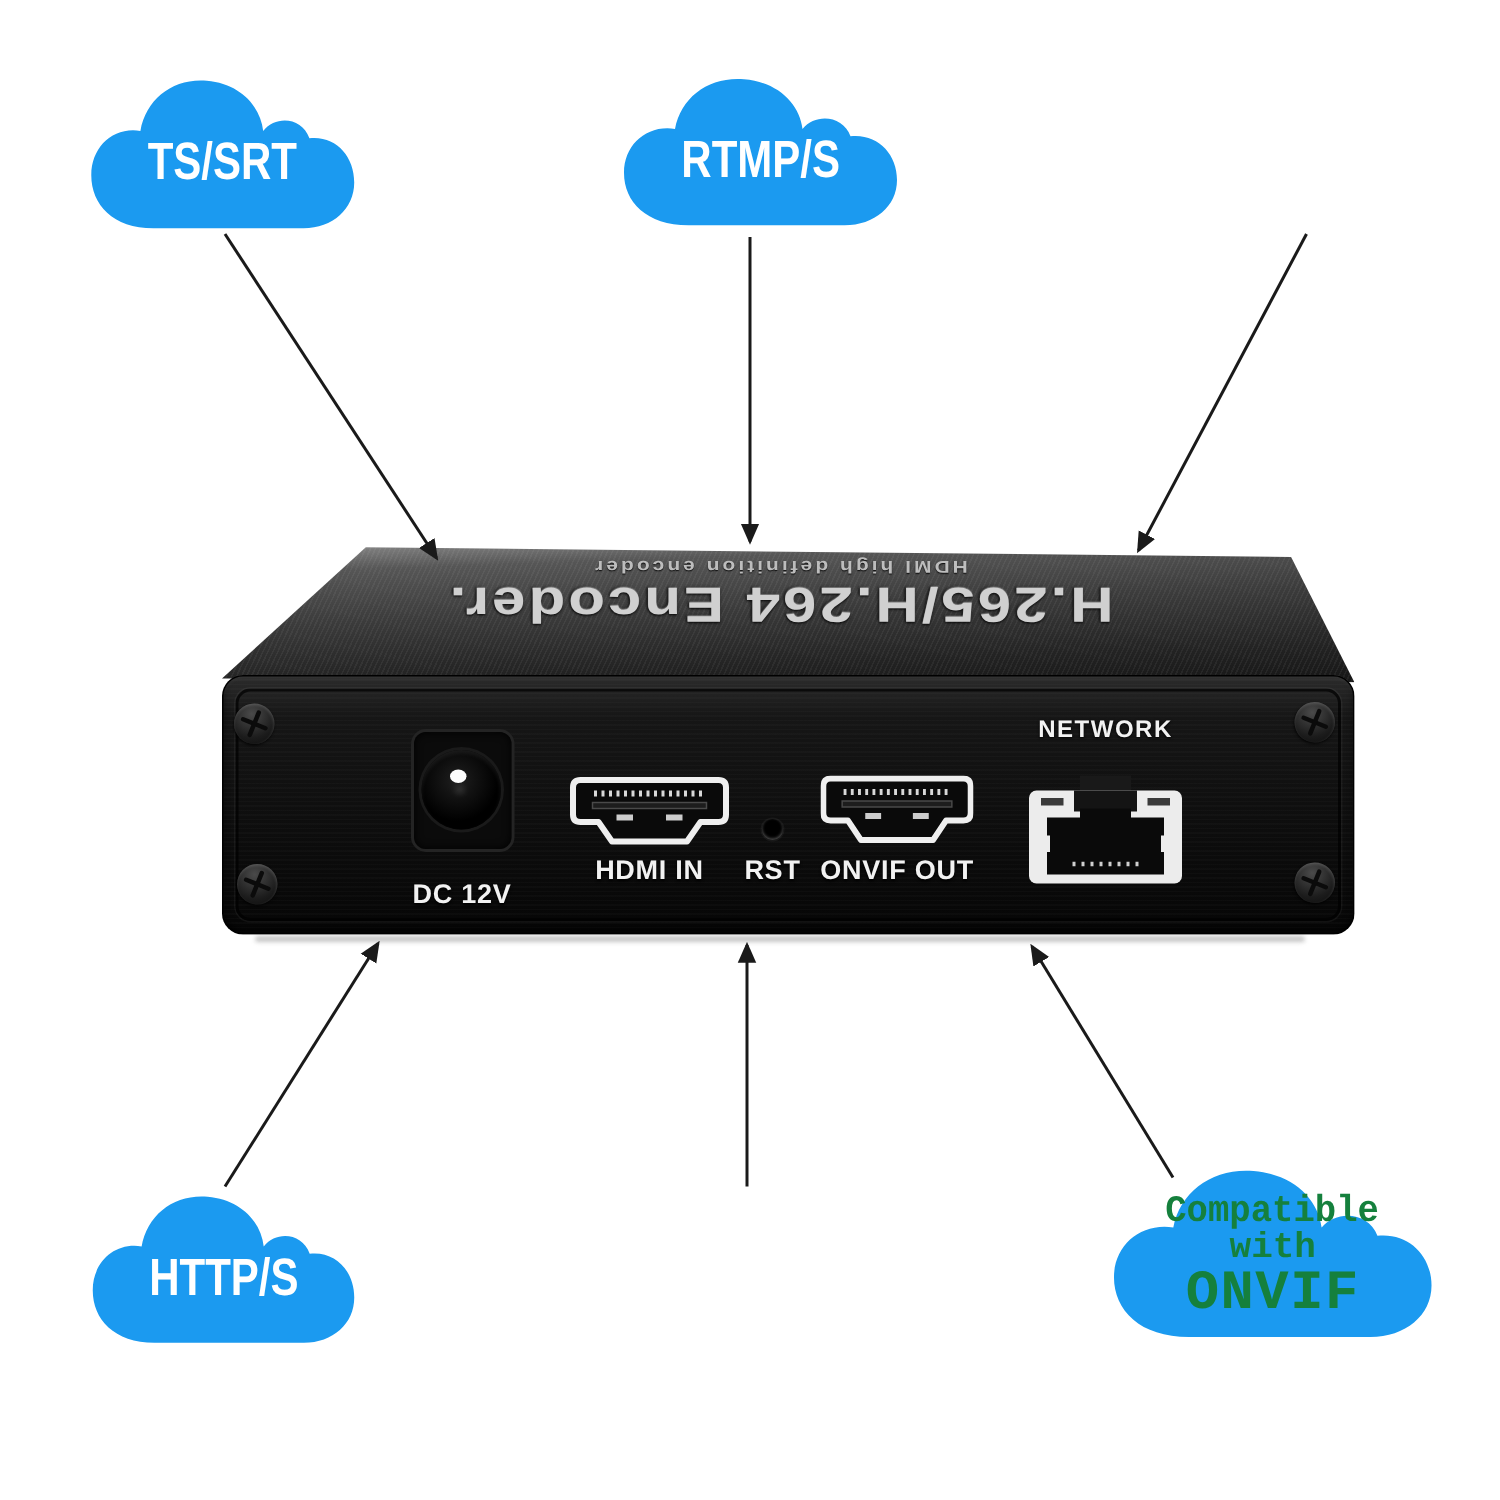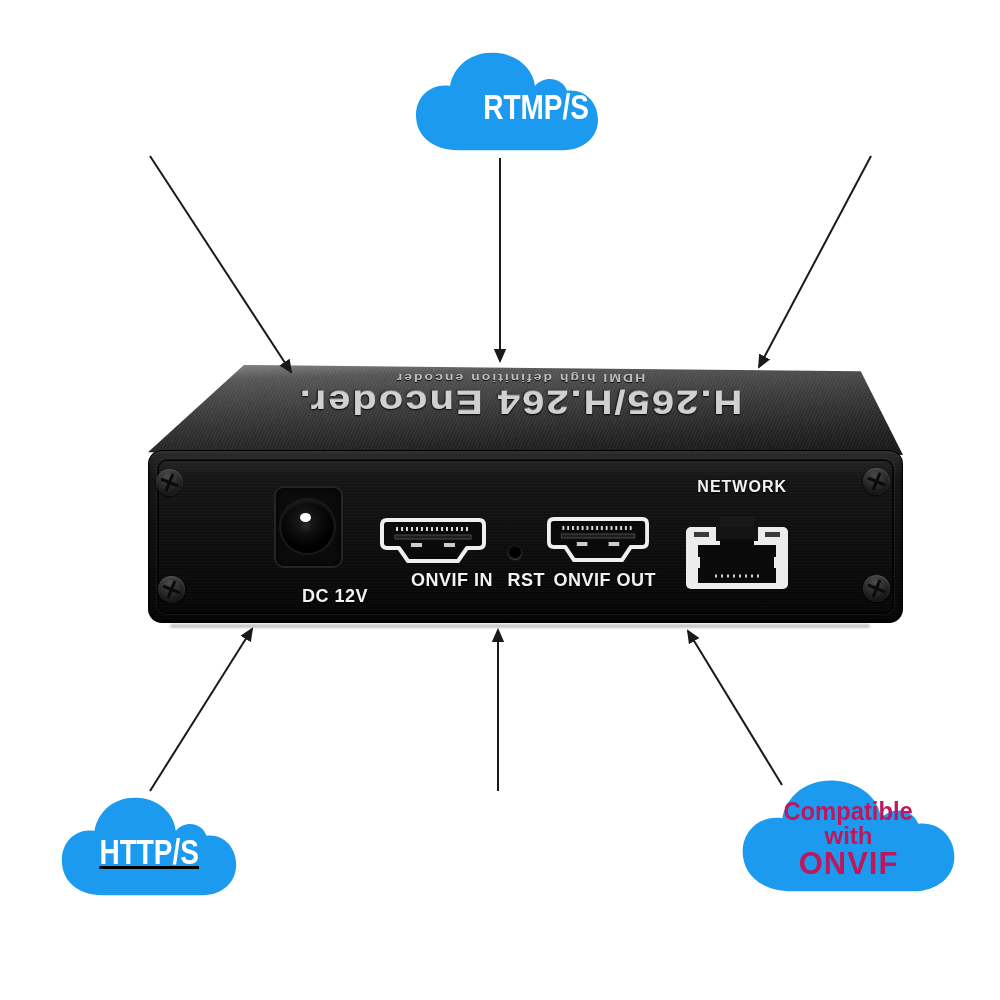--- a/index.html
+++ b/index.html
@@ -6,30 +6,30 @@
   #canvas{position:relative;width:1000px;height:1000px;background:#ffffff;overflow:hidden;
           font-family:"Liberation Sans", sans-serif;}
 
   
   .cloud{position:absolute;display:flex;align-items:center;justify-content:center;}
   .cloud svg{position:absolute;left:0;top:0;width:100%;height:100%;}
   .cloud-label{position:relative;z-index:2;color:#fff;font-weight:bold;
                padding-top:6%;white-space:nowrap;}
   .proto{font-size:35px;letter-spacing:0px;transform:scaleX(0.80);}
   .round-label{font-family:"DejaVu Sans", sans-serif;font-size:31px;transform:scaleX(0.90);}
-  .onvif-lines{position:relative;z-index:2;color:#be185d;font-weight:bold;text-align:center;
-               font-family:Liberation Sans, sans-serif;padding-top:2%;}
+  .onvif-lines{position:relative;z-index:2;color:#15803d;font-weight:bold;text-align:center;
+               font-family:Liberation Mono, monospace;padding-top:2%;}
   .onvif-l1{font-size:25px;line-height:1.05;transform:scaleX(0.95);}
   .onvif-l2{font-size:24px;line-height:1.0;}
-  .onvif-l3{font-size:31px;line-height:1.0;letter-spacing:1px;}
+  .onvif-l3{font-size:37px;line-height:1.0;letter-spacing:1px;}
 
   #cloud-ts   {left:57px;  top:48px;  width:183px; height:110px;}
-  #cloud-rtmp {left:412px; top:47px;  width:190px; height:109px;justify-content:flex-end;}
+  #cloud-rtmp {left:412px; top:47px;  width:190px; height:109px;}
   #cloud-rtsp {left:773px; top:48px;  width:184px; height:110px;}
-  #cloud-http {left:58px;  top:792px; width:182px; height:109px;text-decoration:underline;}
+  #cloud-http {left:58px;  top:792px; width:182px; height:109px;}
   #cloud-multi{left:406px; top:792px; width:187px; height:110px;}
   #cloud-onvif{left:738px; top:774px; width:221px; height:124px;}
 
   
   #arrows{position:absolute;left:0;top:0;width:1000px;height:1000px;z-index:5;pointer-events:none;}
 
   
   .top-face{position:absolute;left:148px;top:364px;width:755px;height:91px;
     clip-path:polygon(12.7% 1%, 94.4% 8%, 100% 100%, 0% 97%);
     background:
@@ -69,21 +69,21 @@
   #screw-br{left:715px;top:125px;}
 
   .dc-jack{position:absolute;left:128px;top:38px;width:65px;height:78px;border-radius:8px;
     background:#0b0b0b;box-shadow:0 0 0 2px #242424, inset 0 0 6px #000;}
   .dc-circle{position:absolute;left:5px;top:12px;width:53px;height:53px;border-radius:50%;
     background:radial-gradient(circle at 45% 38%, #1f1f1f 0%, #000 62%);
     box-shadow:0 0 0 2px #1a1a1a, inset 0 2px 3px rgba(255,255,255,0.08);}
   .dc-glint{position:absolute;left:19px;top:13px;width:11px;height:9px;border-radius:50%;
     background:#fdfdfd;box-shadow:1px 9px 5px -3px rgba(255,255,255,0.3);}
 
-  .port-label{position:absolute;color:#f2f2f2;font-weight:bold;font-size:18px;text-align:right;
+  .port-label{position:absolute;color:#f2f2f2;font-weight:bold;font-size:18px;text-align:center;
     letter-spacing:0.5px;text-shadow:0 1px 2px #000;white-space:nowrap;}
   #label-dc   {left:100px;top:136px;width:120px;}
   #label-hdmi-in {left:225px;top:120px;width:120px;}
   #label-rst  {left:337px;top:120px;width:60px;}
   #label-hdmi-out{left:392px;top:120px;width:116px;}
   #label-network {left:539px;top:28px;width:100px;font-size:16px;letter-spacing:1px;}
 
   .hdmi-port{position:absolute;width:106px;height:46px;}
   #hdmi-in {left:232px;top:68px;}
   #hdmi-out{left:399px;top:67px;width:102px;}
@@ -120,21 +120,21 @@
     </div>
     <div class="port-label" id="label-dc">DC 12V</div>
 
     <svg class="hdmi-port" id="hdmi-in" viewBox="0 0 106 46" preserveAspectRatio="none">
       <path d="M7,2 H99 Q104,2 104,7 V25 Q104,30 99,30 H87 L78,43 H28 L19,30 H7 Q2,30 2,25 V7 Q2,2 7,2 Z" fill="#0a0a0a" stroke="#efefef" stroke-width="4" stroke-linejoin="round"></path>
       <line x1="16" y1="11" x2="90" y2="11" stroke="#d8d8d8" stroke-width="4" stroke-dasharray="2 3"></line>
       <rect x="15" y="17" width="76" height="4" fill="#1d1d1d" stroke="#4a4a4a" stroke-width="1"></rect>
       <rect x="31" y="25" width="11" height="4" fill="#cccccc"></rect>
       <rect x="64" y="25" width="11" height="4" fill="#cccccc"></rect>
     </svg>
-    <div class="port-label" id="label-hdmi-in">ONVIF IN</div>
+    <div class="port-label" id="label-hdmi-in">HDMI IN</div>
 
     <div class="rst-hole"></div>
     <div class="port-label" id="label-rst">RST</div>
 
     <svg class="hdmi-port" id="hdmi-out" viewBox="0 0 106 46" preserveAspectRatio="none">
       <path d="M7,2 H99 Q104,2 104,7 V25 Q104,30 99,30 H87 L78,43 H28 L19,30 H7 Q2,30 2,25 V7 Q2,2 7,2 Z" fill="#0a0a0a" stroke="#efefef" stroke-width="4" stroke-linejoin="round"></path>
       <line x1="16" y1="11" x2="90" y2="11" stroke="#d8d8d8" stroke-width="4" stroke-dasharray="2 3"></line>
       <rect x="15" y="17" width="76" height="4" fill="#1d1d1d" stroke="#4a4a4a" stroke-width="1"></rect>
       <rect x="31" y="25" width="11" height="4" fill="#cccccc"></rect>
       <rect x="64" y="25" width="11" height="4" fill="#cccccc"></rect>
@@ -162,20 +162,26 @@
       </marker>
     </defs>
     <line x1="150" y1="156" x2="291" y2="372" stroke-width="2" marker-end="url(#ah)" stroke="#1a1a1a"></line>
     <line x1="500" y1="158" x2="500" y2="361" stroke-width="2" marker-end="url(#ah)" stroke="#1a1a1a"></line>
     <line x1="871" y1="156" x2="759" y2="367" stroke-width="2" marker-end="url(#ah)" stroke="#1a1a1a"></line>
     <line x1="150" y1="791" x2="252" y2="629" stroke-width="2" marker-end="url(#ah)" stroke="#1a1a1a"></line>
     <line x1="498" y1="791" x2="498" y2="630" stroke-width="2" marker-end="url(#ah)" stroke="#1a1a1a"></line>
     <line x1="782" y1="785" x2="688" y2="631" stroke-width="2" marker-end="url(#ah)" stroke="#1a1a1a"></line>
   </svg>
 
+  <div class="cloud" id="cloud-ts">
+    <svg viewBox="0 0 190 112" preserveAspectRatio="none">
+      <path d="M47,106 C19,106 4,90 4,70 C4,51 19,37 38,40 C42,18 61,4 84,6 C107,8 121,23 123,40 C132,29 150,31 155,45 C173,43 186,57 186,75 C186,93 171,106 151,106 Z" fill="#1b9af0"></path>
+    </svg>
+    <div class="cloud-label proto">TS/SRT</div>
+  </div>
 
   <div class="cloud" id="cloud-rtmp">
     <svg viewBox="0 0 190 112" preserveAspectRatio="none">
       <path d="M47,106 C19,106 4,90 4,70 C4,51 19,37 38,40 C42,18 61,4 84,6 C107,8 121,23 123,40 C132,29 150,31 155,45 C173,43 186,57 186,75 C186,93 171,106 151,106 Z" fill="#1b9af0"></path>
     </svg>
     <div class="cloud-label proto">RTMP/S</div>
   </div>
 
 
   <div class="cloud" id="cloud-http">

